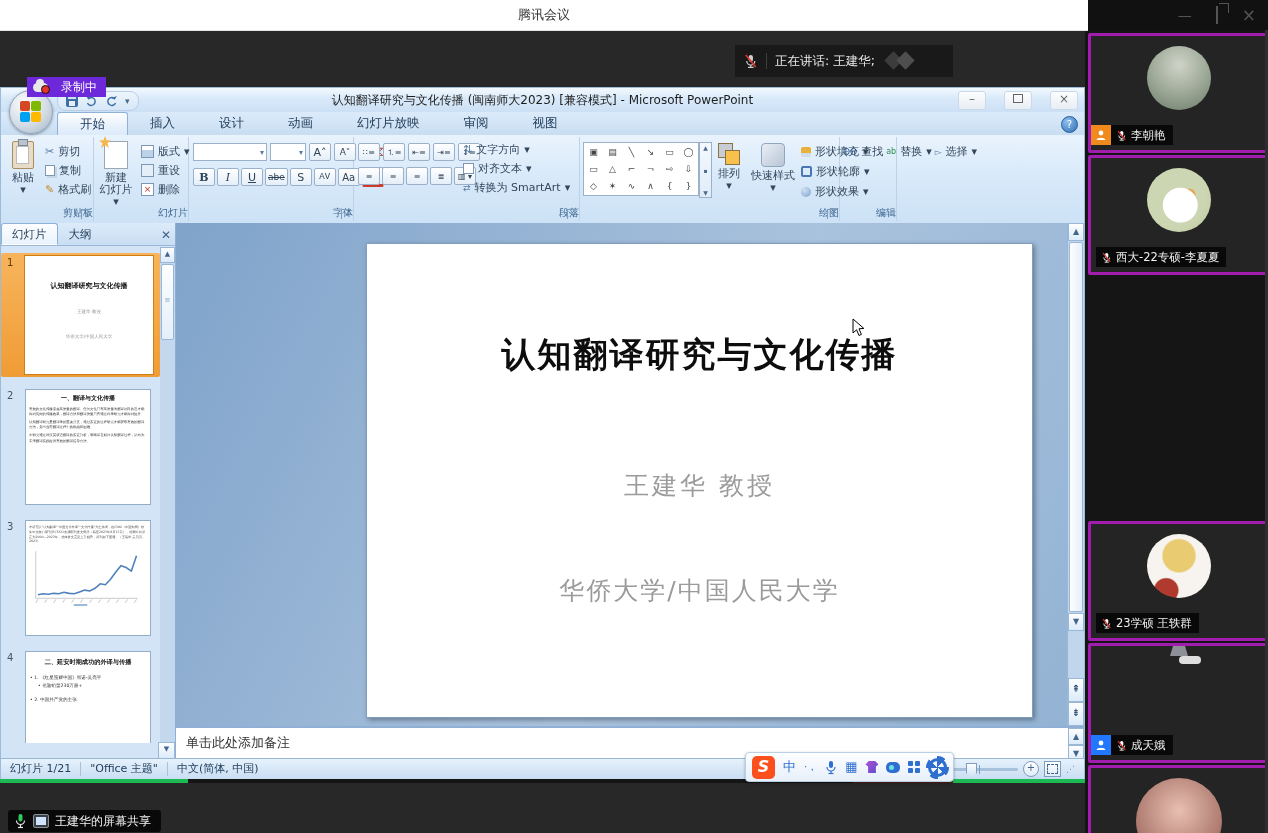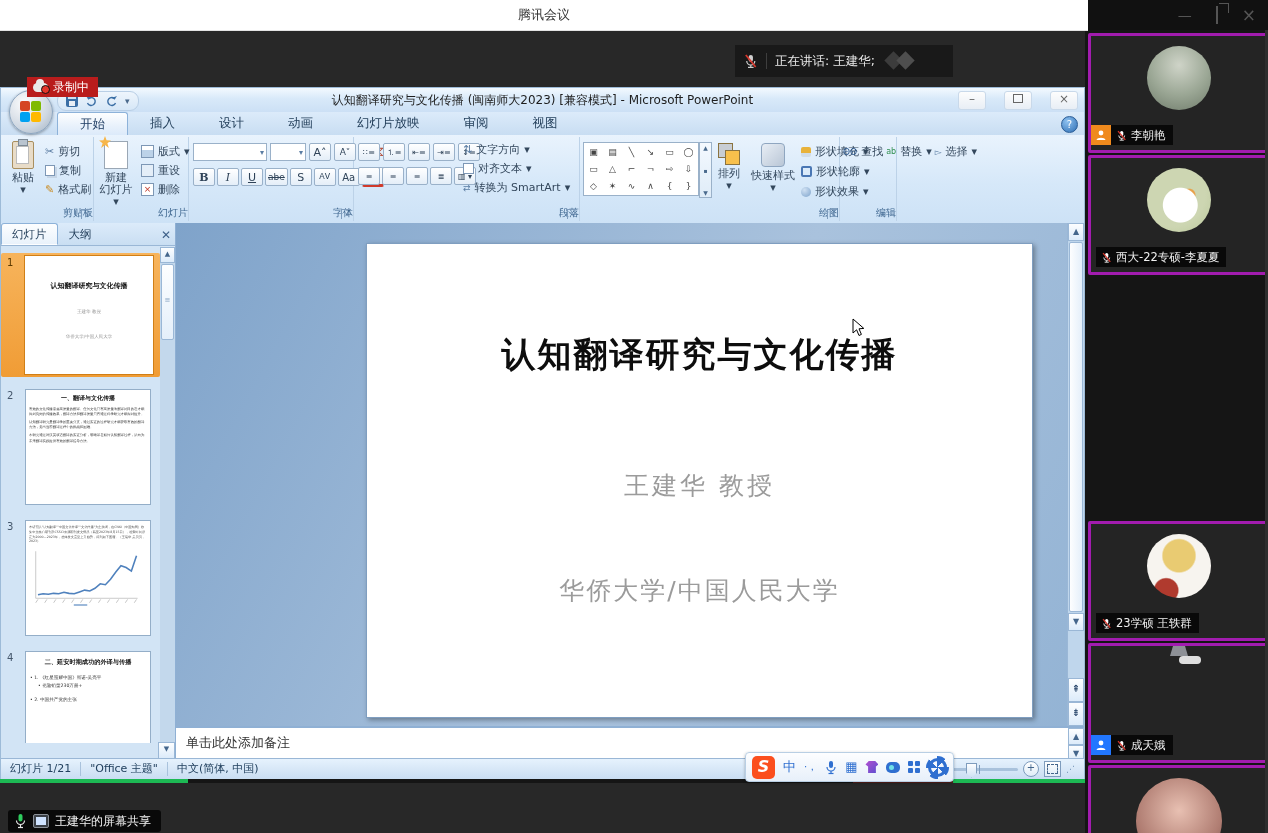--- a/index.html
+++ b/index.html
@@ -20,22 +20,22 @@
   
   .toast{position:absolute;left:735px;top:45px;width:202px;height:32px;background:#191919;
          display:flex;align-items:center;padding:0 8px;z-index:30;}
   .toast .sep{width:1px;height:16px;background:#3e3e3e;margin:0 8px;}
   .toast .txt{color:#e8e8e8;font-size:12.5px;white-space:nowrap;}
   .toast .logo{margin-left:10px;position:relative;width:34px;height:20px;opacity:.55;}
   .toast .logo i{position:absolute;width:13px;height:13px;background:#6a6a6a;transform:rotate(45deg);top:3px;}
   .toast .logo i:first-child{left:2px;background:#5a5a5a;}
   .toast .logo i:last-child{left:14px;background:#7a7a7a;}
   
-  .recbadge{position:absolute;left:27px;top:77px;height:20px;background:#b91c1c;color:#fff;
-            font-size:12px;display:flex;align-items:center;gap:5px;padding:0 9px 0 6px;z-index:35;}
+  .recbadge{position:absolute;left:27px;top:77px;height:20px;background:#6d28d9;color:#fff;
+            font-size:12px;display:flex;align-items:center;gap:13px;padding:0 9px 0 6px;z-index:35;}
   .cloud{position:relative;width:15px;height:9px;background:#e9e9e9;border-radius:6px;}
   .cloud:before{content:"";position:absolute;left:3px;top:-4px;width:8px;height:8px;background:#e9e9e9;border-radius:50%;}
   .cloud .dot{position:absolute;right:-2px;bottom:-2px;width:7px;height:7px;border-radius:50%;background:#e5352b;border:1px solid #101010;}
   
   .ppt{position:absolute;left:1px;top:88px;width:1083px;height:691px;background:#cfe2f4;z-index:10;
        box-shadow:0 0 0 1px #9dbbd8;}
   .ppt-titlebar{position:absolute;left:0;top:0;right:0;height:24px;
        background:linear-gradient(#f3f9ff,#d8e9f9 45%,#cce0f5);border-bottom:1px solid #c2d8ee;}
   .ppt-title{position:absolute;left:200px;right:200px;top:0;height:24px;line-height:24px;
        text-align:center;font-size:12px;color:#1e1e1e;white-space:nowrap;overflow:hidden;}

